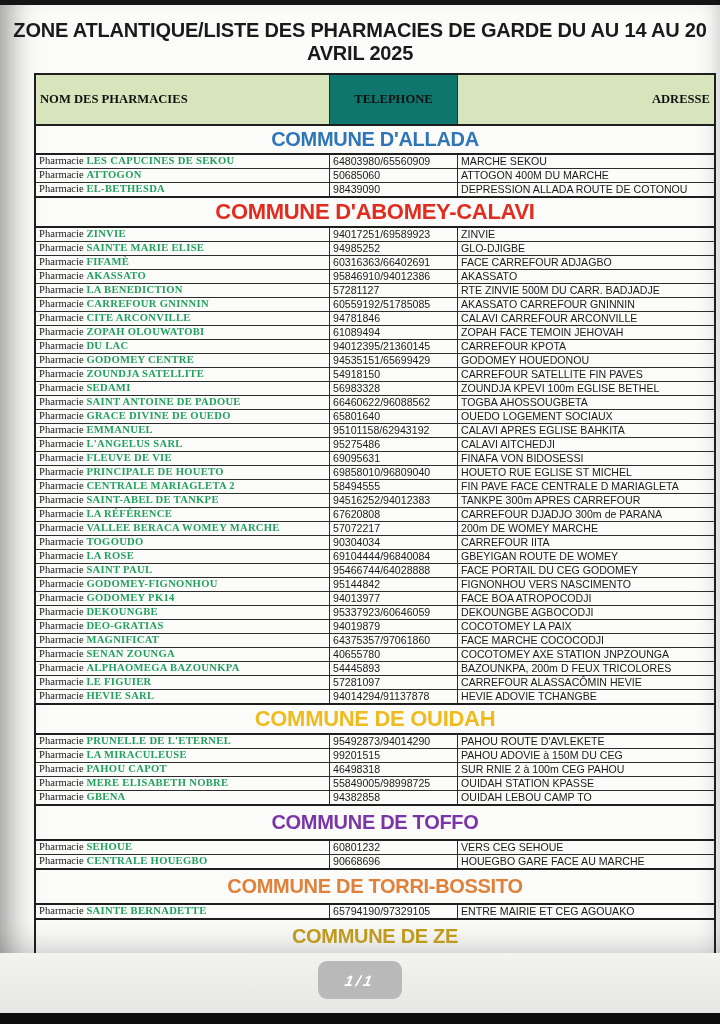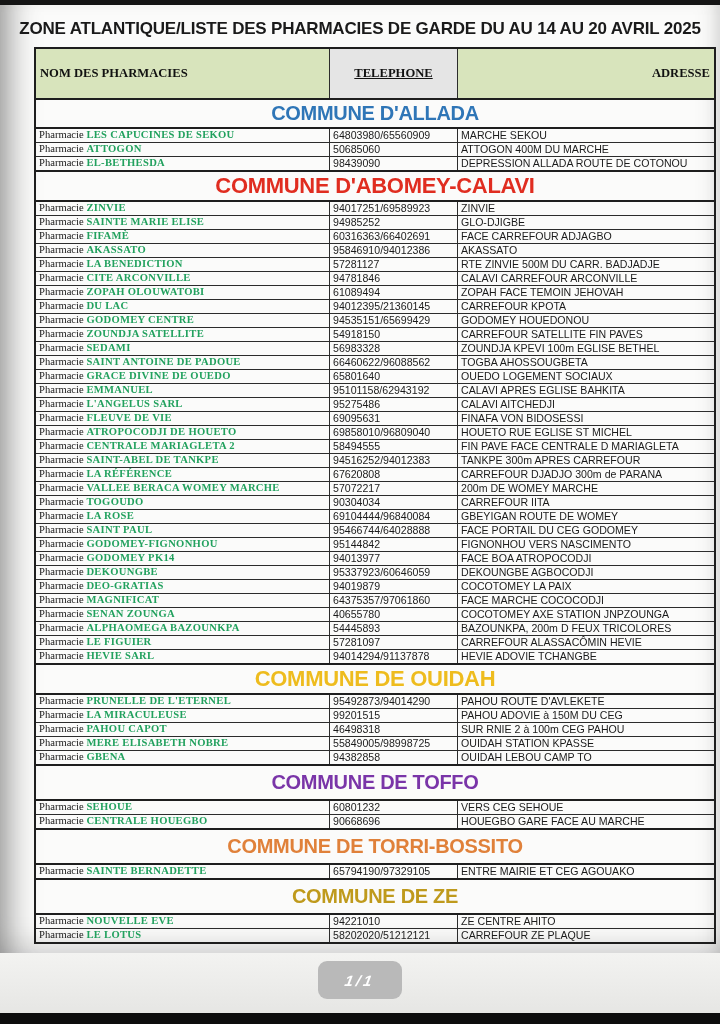--- a/index.html
+++ b/index.html
@@ -8,21 +8,21 @@
     background:#e9e9e7;font-family:"Liberation Sans",sans-serif;
   }
   .top-bar{position:absolute;top:0;left:0;width:720px;height:5px;background:#141414;z-index:3;}
   .bottom-bar{position:absolute;bottom:0;left:0;width:720px;height:11px;background:#0d0d0d;z-index:3;}
   .photo{
     position:absolute;top:5px;left:0;width:720px;height:948px;
     background:#fbfbfa;
     box-shadow:inset 34px 0 30px -26px rgba(60,60,60,.55), inset -18px 0 22px -18px rgba(90,90,90,.35), inset 0 -30px 25px -20px rgba(120,120,120,.25);
   }
   .doc-title{
-    margin-top:14px;text-align:center;font-weight:bold;font-size:17px;
+    margin-top:14px;text-align:center;font-weight:bold;font-size:20px;
     color:#1a1a1a;letter-spacing:-0.2px;
   }
   table{
     border-collapse:collapse;margin:8px 0 0 34px;width:652px;
     border:2px solid #1e1e1e;table-layout:fixed;
   }
   th,td{border:1px solid #2c2c2c;overflow:hidden;white-space:nowrap;}
   thead th{
     background:#d8e4bc;height:17px;font-family:"Liberation Serif",serif;
     font-size:12.6px;font-weight:bold;color:#111;text-align:left;padding:16px 4px;
@@ -61,21 +61,21 @@
 <body>
 
 <div class="top-bar"></div>
 
 <div class="photo">
   <div class="doc-title">ZONE ATLANTIQUE/LISTE DES PHARMACIES DE GARDE DU AU 14 AU 20 AVRIL 2025</div>
   <table>
     <thead>
       <tr>
         <th class="col-name" style="background: rgb(216, 228, 188);">NOM DES PHARMACIES</th>
-        <th class="col-phone" style="background: #e5e5e5; text-decoration: underline;">TELEPHONE</th>
+        <th class="col-phone" style="background: #0f766e;">TELEPHONE</th>
         <th class="col-addr" style="background: rgb(216, 228, 188); text-align: right;">ADRESSE</th>
       </tr>
     </thead>
     <tbody id="tbody">
         <tr class="section-row s0">
           <td colspan="3"><span style="color: rgb(47, 118, 183);">COMMUNE D'ALLADA</span></td>
         </tr>
         <tr class="data-row">
           <td class="cell-name"><span class="prefix">Pharmacie</span> <span class="pname" style="color: rgb(34, 161, 94);">LES CAPUCINES DE SEKOU</span></td>
           <td class="cell-phone">64803980/65560909</td>
@@ -113,20 +113,25 @@
           <td class="cell-name"><span class="prefix">Pharmacie</span> <span class="pname" style="color: rgb(34, 161, 94);">AKASSATO</span></td>
           <td class="cell-phone">95846910/94012386</td>
           <td class="cell-addr">AKASSATO</td>
         </tr>
         <tr class="data-row">
           <td class="cell-name"><span class="prefix">Pharmacie</span> <span class="pname" style="color: rgb(34, 161, 94);">LA BENEDICTION</span></td>
           <td class="cell-phone">57281127</td>
           <td class="cell-addr">RTE ZINVIE 500M DU CARR. BADJADJE</td>
         </tr>
         <tr class="data-row">
+          <td class="cell-name"><span class="prefix">Pharmacie</span> <span class="pname" style="color: rgb(34, 161, 94);">CARREFOUR GNINNIN</span></td>
+          <td class="cell-phone">60559192/51785085</td>
+          <td class="cell-addr">AKASSATO CARREFOUR GNINNIN</td>
+        </tr>
+        <tr class="data-row">
           <td class="cell-name"><span class="prefix">Pharmacie</span> <span class="pname" style="color: rgb(34, 161, 94);">CITE ARCONVILLE</span></td>
           <td class="cell-phone">94781846</td>
           <td class="cell-addr">CALAVI CARREFOUR ARCONVILLE</td>
         </tr>
         <tr class="data-row">
           <td class="cell-name"><span class="prefix">Pharmacie</span> <span class="pname" style="color: rgb(34, 161, 94);">ZOPAH OLOUWATOBI</span></td>
           <td class="cell-phone">61089494</td>
           <td class="cell-addr">ZOPAH FACE TEMOIN JEHOVAH</td>
         </tr>
         <tr class="data-row">
@@ -168,21 +173,21 @@
           <td class="cell-name"><span class="prefix">Pharmacie</span> <span class="pname" style="color: rgb(34, 161, 94);">L'ANGELUS SARL</span></td>
           <td class="cell-phone">95275486</td>
           <td class="cell-addr">CALAVI AITCHEDJI</td>
         </tr>
         <tr class="data-row">
           <td class="cell-name"><span class="prefix">Pharmacie</span> <span class="pname" style="color: rgb(34, 161, 94);">FLEUVE DE VIE</span></td>
           <td class="cell-phone">69095631</td>
           <td class="cell-addr">FINAFA VON BIDOSESSI</td>
         </tr>
         <tr class="data-row">
-          <td class="cell-name"><span class="prefix">Pharmacie</span> <span class="pname" style="color: rgb(34, 161, 94);">ATROPOCODJI DE HOUETO</span></td>
+          <td class="cell-name"><span class="prefix">Pharmacie</span> <span class="pname" style="color: rgb(34, 161, 94);">PRINCIPALE DE HOUETO</span></td>
           <td class="cell-phone">69858010/96809040</td>
           <td class="cell-addr">HOUETO RUE EGLISE ST MICHEL</td>
         </tr>
         <tr class="data-row">
           <td class="cell-name"><span class="prefix">Pharmacie</span> <span class="pname" style="color: rgb(34, 161, 94);">CENTRALE MARIAGLETA 2</span></td>
           <td class="cell-phone">58494555</td>
           <td class="cell-addr">FIN PAVE FACE CENTRALE D MARIAGLETA</td>
         </tr>
         <tr class="data-row">
           <td class="cell-name"><span class="prefix">Pharmacie</span> <span class="pname" style="color: rgb(34, 161, 94);">SAINT-ABEL DE TANKPE</span></td>

